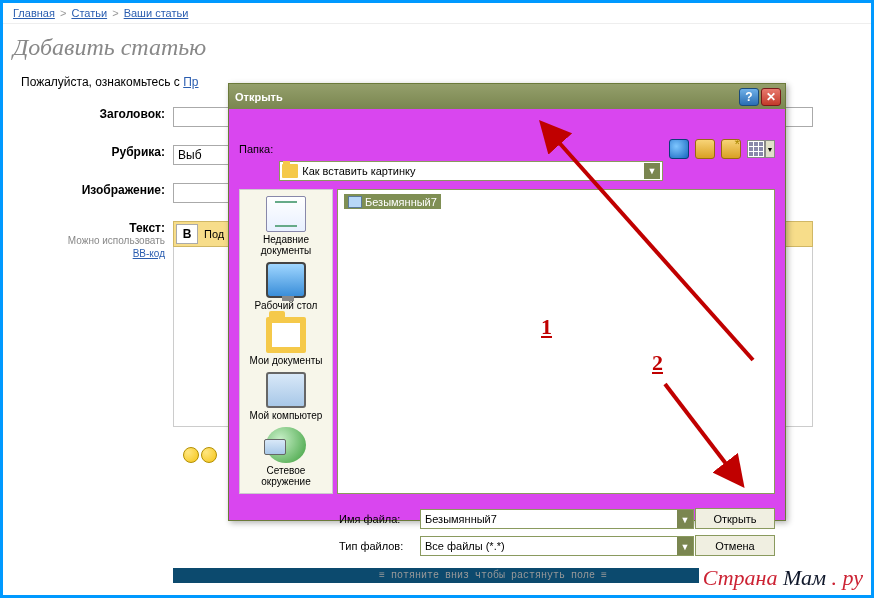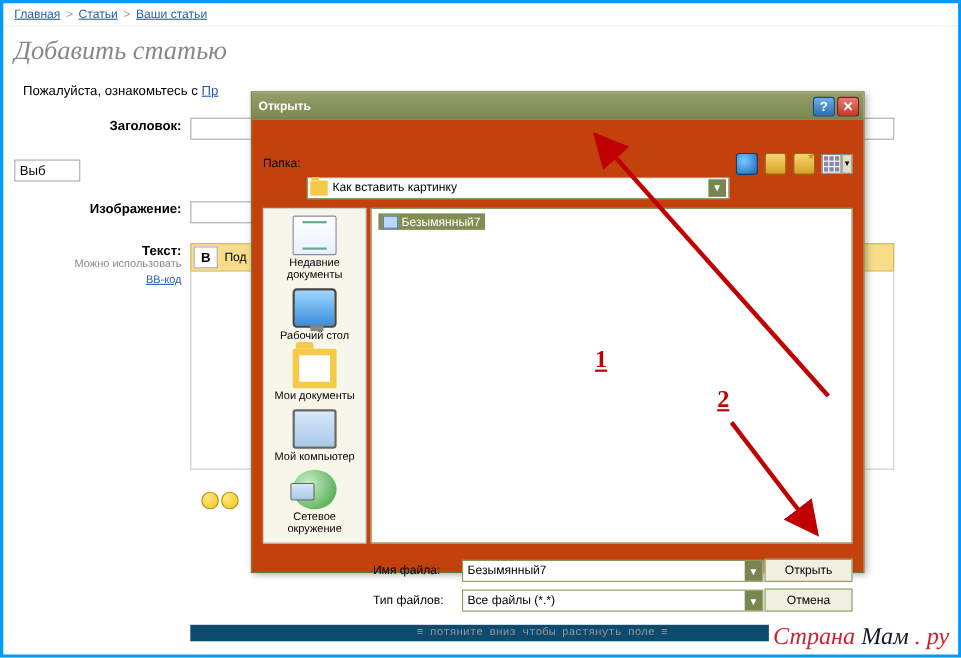--- a/index.html
+++ b/index.html
@@ -29,21 +29,21 @@
 .smiley { width: 16px; height: 16px; border-radius: 50%; background: radial-gradient(circle at 30% 30%, #ffe680, #f5c518); border: 1px solid #b38f00; }
 .resize-bar { position: absolute; bottom: 12px; left: 170px; width: 640px; font-size: 10px; color: #999; text-align: center; background: #0c4a6e; padding: 2px 0; font-family: Liberation Mono, monospace; }
 
 
 .dialog { position: absolute; left: 225px; top: 80px; width: 558px; height: 438px; border: 1px solid #6b7a3a; background: #f0f0e0; box-shadow: 2px 2px 6px rgba(0,0,0,0.3); }
 .titlebar { background: linear-gradient(#949f6b, #7a8650); height: 25px; display: flex; align-items: center; padding: 0 4px; color: #fff; font-size: 11px; font-weight: bold; }
 .titlebar .ttl { flex: 1; padding-left: 2px; }
 .titlebar .help, .titlebar .close { width: 20px; height: 18px; margin-left: 2px; text-align: center; line-height: 16px; border-radius: 3px; font-family: Arial; }
 .titlebar .help { background: linear-gradient(#6fb0e8,#2a6db3); border: 1px solid #1a4a7a; color: #fff; font-size: 12px; font-weight: bold; }
 .titlebar .close { background: linear-gradient(#e87a6f,#c23a2a); border: 1px solid #7a1a1a; color: #fff; font-size: 12px; font-weight: bold; }
-.dlg-body { background: #c2410c; height: calc(100% - 25px); display: flex; flex-direction: column; }
+.dlg-body { background: #d946ef; height: calc(100% - 25px); display: flex; flex-direction: column; }
 .top-row { display: flex; align-items: center; padding: 8px 10px; gap: 6px; font-size: 11px; }
 .top-row .lbl { white-space: nowrap; }
 .folder-sel { flex: 1; display: flex; align-items: center; background: #fff; border: 1px solid #8a9a5e; height: 20px; padding: 0 2px; margin-top: 44px; }
 .folder-sel .fico { width: 16px; height: 14px; background: #f5c94a; border-radius: 1px; margin-right: 4px; position: relative; }
 .folder-sel .fico:before { content:''; position:absolute; top:-3px; left:1px; width:7px; height:3px; background:#f5c94a; }
 .folder-sel .txt2 { flex: 1; font-size: 11px; }
 .folder-sel .dd { width: 16px; height: 16px; background: #7a8650; color: #fff; text-align: center; font-size: 9px; line-height: 16px; }
 .nav-ico { width: 20px; height: 20px; border-radius: 3px; display: inline-block; }
 .nav-back { background: radial-gradient(circle at 35% 35%, #7fc7ff, #1565c0); border:1px solid #0a3d7a; }
 .nav-up { background: linear-gradient(#f8d477,#d9a023); border:1px solid #9a6a10; }
@@ -105,20 +105,21 @@
   <div class="intro">
     <span>Пожалуйста, ознакомьтесь с </span><a href="#">Пр</a>
   </div>
 
   <div class="form-row">
     <div class="form-label">Заголовок:</div>
     <div class="form-input"><input class="txt title" style=""></div>
   </div>
 
   <div class="form-row">
+    <div class="form-label">Рубрика:</div>
     <div class="form-input"><input class="txt sel" value="Выб" style=""></div>
   </div>
 
   <div class="form-row">
     <div class="form-label">Изображение:</div>
     <div class="form-input"><input class="txt img" style=""></div>
   </div>
 
   <div class="form-row">
     <div class="form-label">

